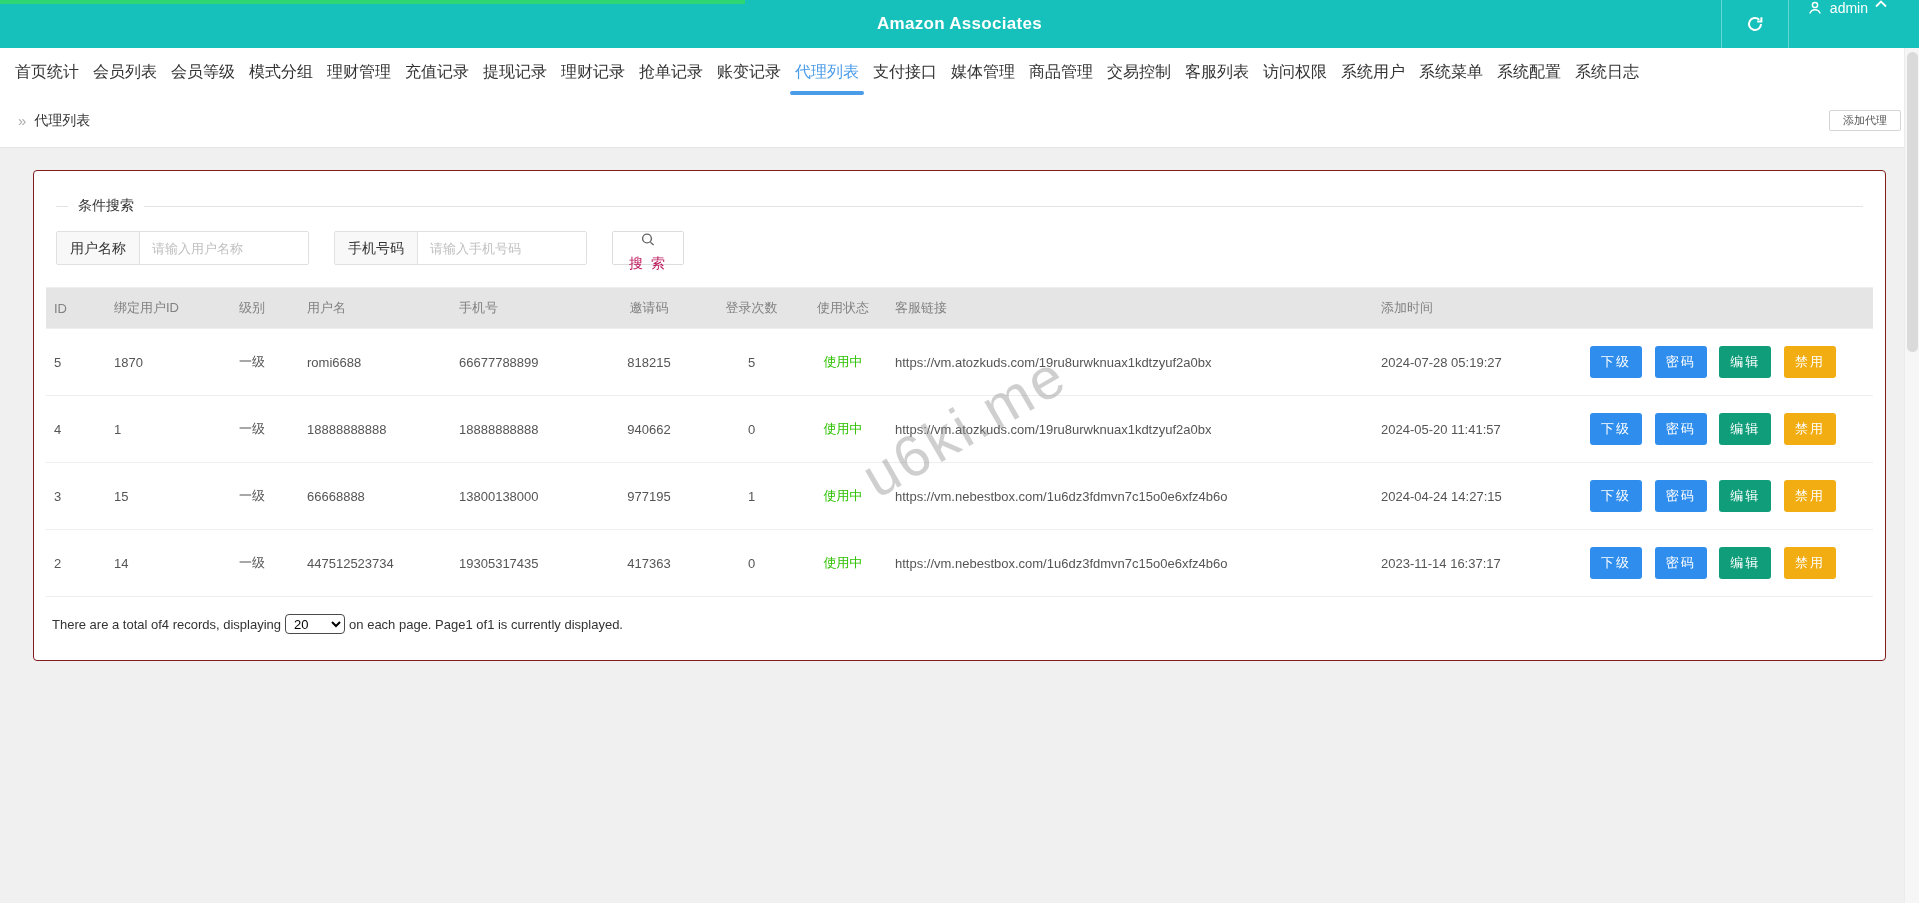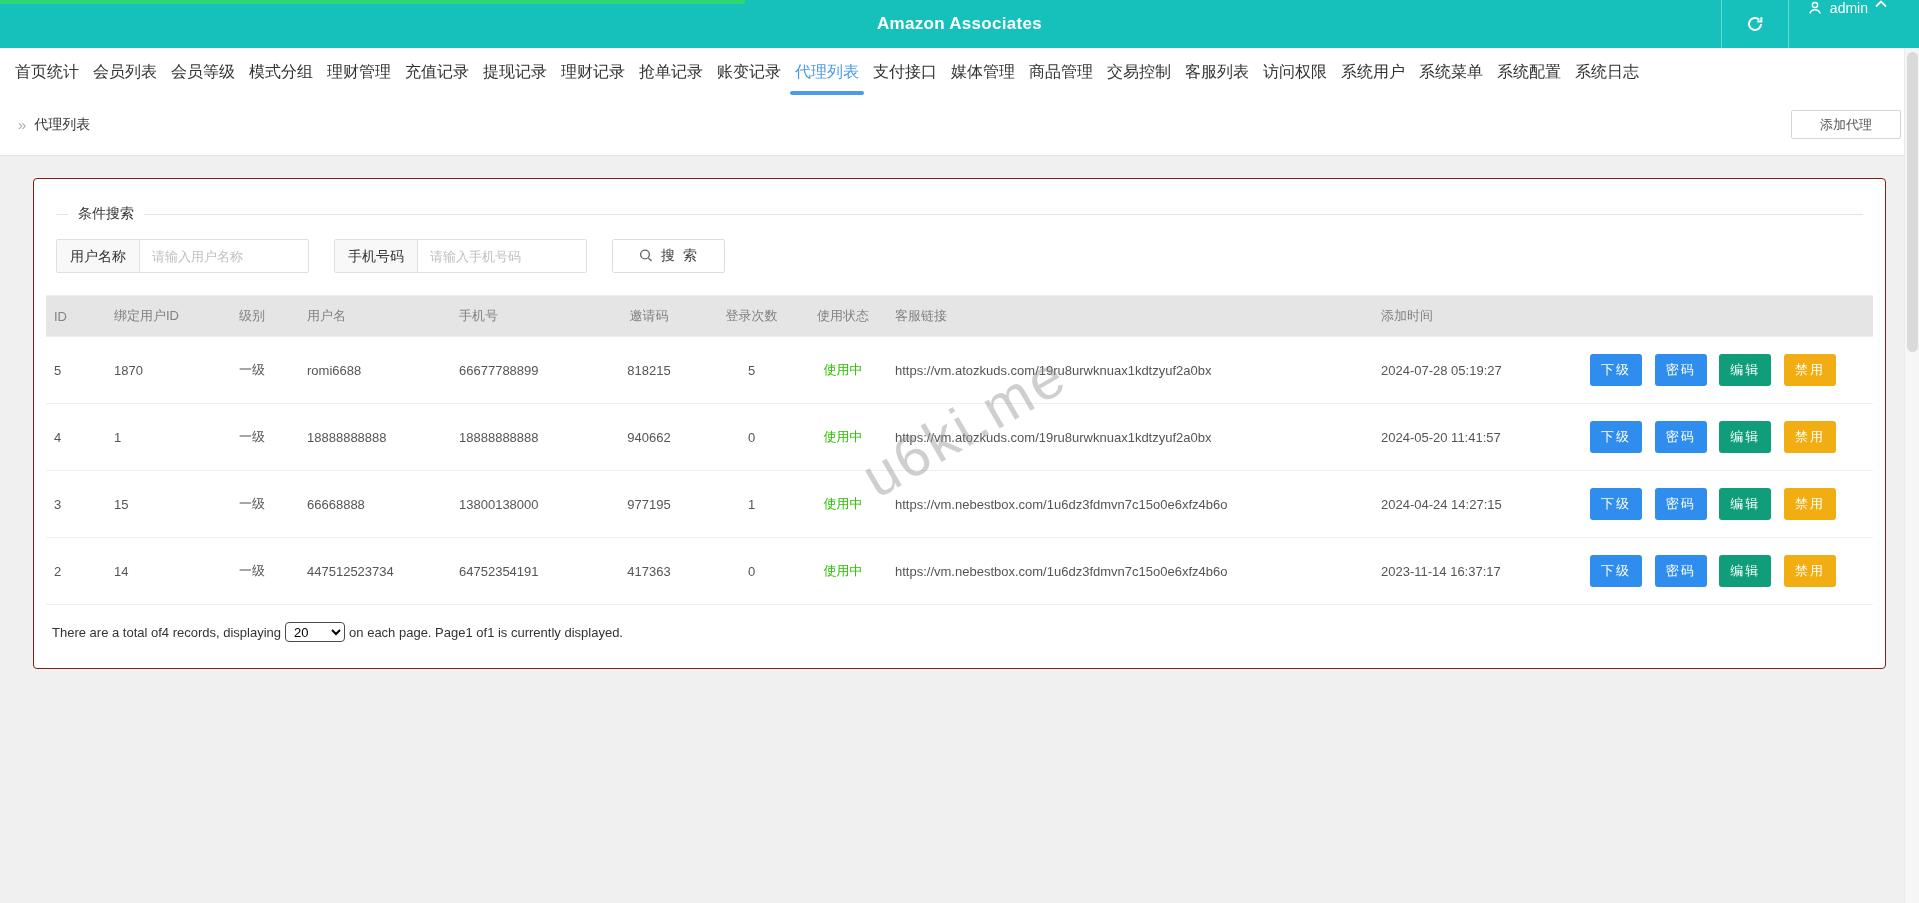--- a/index.html
+++ b/index.html
@@ -23,37 +23,37 @@
   .nav-item { display:inline-block; padding:0 7px 15px; font-size:16px; color:#333; cursor:pointer; position:relative; }
   .nav-item.active { color:var(--nav-active,#4a9be8); }
   .nav-item.active::after { content:""; position:absolute; left:2px; right:2px; bottom:3px; height:4px;
                             border-radius:3px; background:var(--nav-active,#4a9be8); }
 
   
   .crumb-row { display:flex; justify-content:space-between; align-items:center;
                padding:12px 18px 16px; border-bottom:1px solid #e5e5e5; }
   .crumb { display:flex; align-items:center; gap:8px; font-size:14px; color:#333; }
   .crumb-icon { color:#aaa; font-size:15px; }
-  .add-btn { height:29px; padding:0 28px; font-size:13px; color:#555; background:#fff;
+  .add-btn { height:21px; padding:0 13px; font-size:11px; color:#555; background:#fff;
              border:1px solid #d5d5d5; border-radius:2px; cursor:pointer; }
 
   
   .content { padding:22px 33px 0; }
   .card { position:relative; background:#fff; border:1px solid #7f1d1d; border-radius:4px; padding:14px 12px 26px; }
 
   fieldset.search-fieldset { border:none; border-top:1px solid #e3e3e3; margin:12px 10px 0; }
   fieldset.search-fieldset legend { margin-left:12px; padding:0 10px; font-size:14px; color:#333; }
 
   .search-row { display:flex; align-items:center; gap:25px; margin:16px 0 20px 10px; }
   .input-group { display:flex; align-items:stretch; border:1px solid #e0e0e0; border-radius:2px; overflow:hidden; height:34px; }
   .ig-label { background:#f8f8f8; border-right:1px solid #e0e0e0; padding:0 13px; line-height:32px; font-size:14px; color:#333; }
   .input-group input { border:none; outline:none; padding:0 12px; width:168px; font-size:13px; color:#333; }
   .input-group input::placeholder { color:#c0c0c0; }
-  .search-btn { display:flex; align-items:center; gap:7px; height:34px; padding:0 25px; background:#fff;
-                border:1px solid #dcdcdc; border-radius:2px; font-size:14px; color:#404040; letter-spacing:2px; cursor:pointer; }
+  .search-btn { display:flex; align-items:center; gap:7px; height:34px; padding:0 16px; background:#fff;
+                border:1px solid #dcdcdc; border-radius:2px; font-size:14px; color:#be185d; letter-spacing:2px; cursor:pointer;flex-direction:column; }
 
   
   table { width:100%; border-collapse:collapse; table-layout:fixed; margin-top:22px; font-size:13px; }
   thead tr { background:#e5e5e5; }
   th { text-align:left; font-weight:normal; color:#828282; padding:11px 8px; border-top:1px solid #efefef; border-bottom:1px solid #eee; }
   td { padding:17px 8px; color:#555; border-bottom:1px solid #eee; overflow:hidden; white-space:nowrap; }
   th:nth-child(6), td:nth-child(6),
   th:nth-child(7), td:nth-child(7),
   th:nth-child(8), td:nth-child(8) { text-align:center; }
   td:nth-child(8) { color:var(--status,#2dc100); }
@@ -235,21 +235,21 @@
       <button class="btn btn-green">编辑</button>
       <button class="btn btn-yellow">禁用</button>
     </td>
   </tr>
 
   <tr>
     <td>2</td>
     <td>14</td>
     <td>一级</td>
     <td>447512523734</td>
-    <td>64752354191</td>
+    <td>19305317435</td>
     <td>417363</td>
     <td>0</td>
     <td>使用中</td>
     <td>https://vm.nebestbox.com/1u6dz3fdmvn7c15o0e6xfz4b6o</td>
     <td>2023-11-14 16:37:17</td>
     <td>
       <button class="btn btn-blue">下级</button>
       <button class="btn btn-blue">密码</button>
       <button class="btn btn-green">编辑</button>
       <button class="btn btn-yellow">禁用</button>

